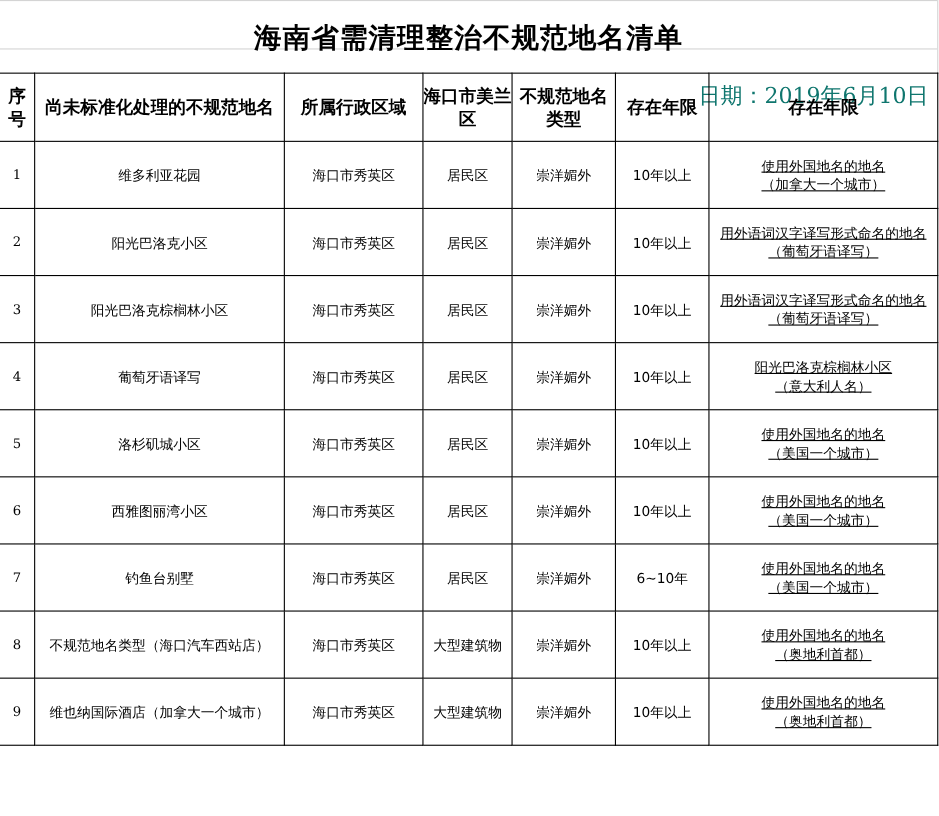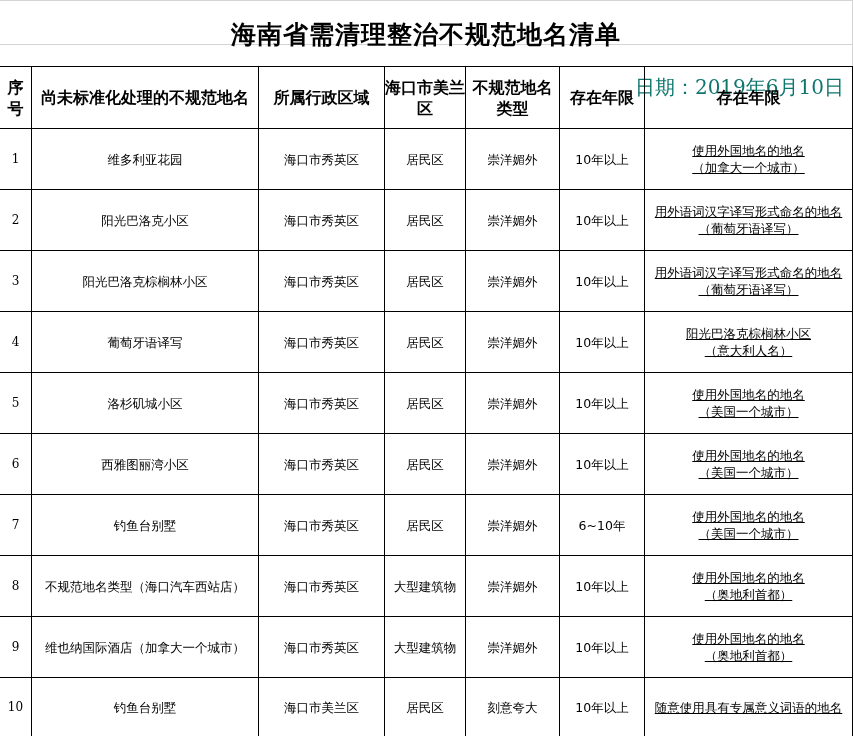--- a/index.html
+++ b/index.html
@@ -224,26 +224,15 @@
         <td>维也纳国际酒店（加拿大一个城市）</td>
         <td>海口市秀英区</td>
         <td>大型建筑物</td>
         <td>崇洋媚外</td>
         <td>10年以上</td>
         <td>
           <span class="principle-line">使用外国地名的地名</span>
           <span class="principle-line">（奥地利首都）</span>
         </td>
       </tr>
-      <tr class="last">
-        <td class="num">10</td>
-        <td>钓鱼台别墅</td>
-        <td>海口市美兰区</td>
-        <td>居民区</td>
-        <td>刻意夸大</td>
-        <td>10年以上</td>
-        <td>
-          <span class="principle-line">随意使用具有专属意义词语的地名</span>
-        </td>
-      </tr>
     </tbody>
   </table>
 </div>
 
 </body></html>

